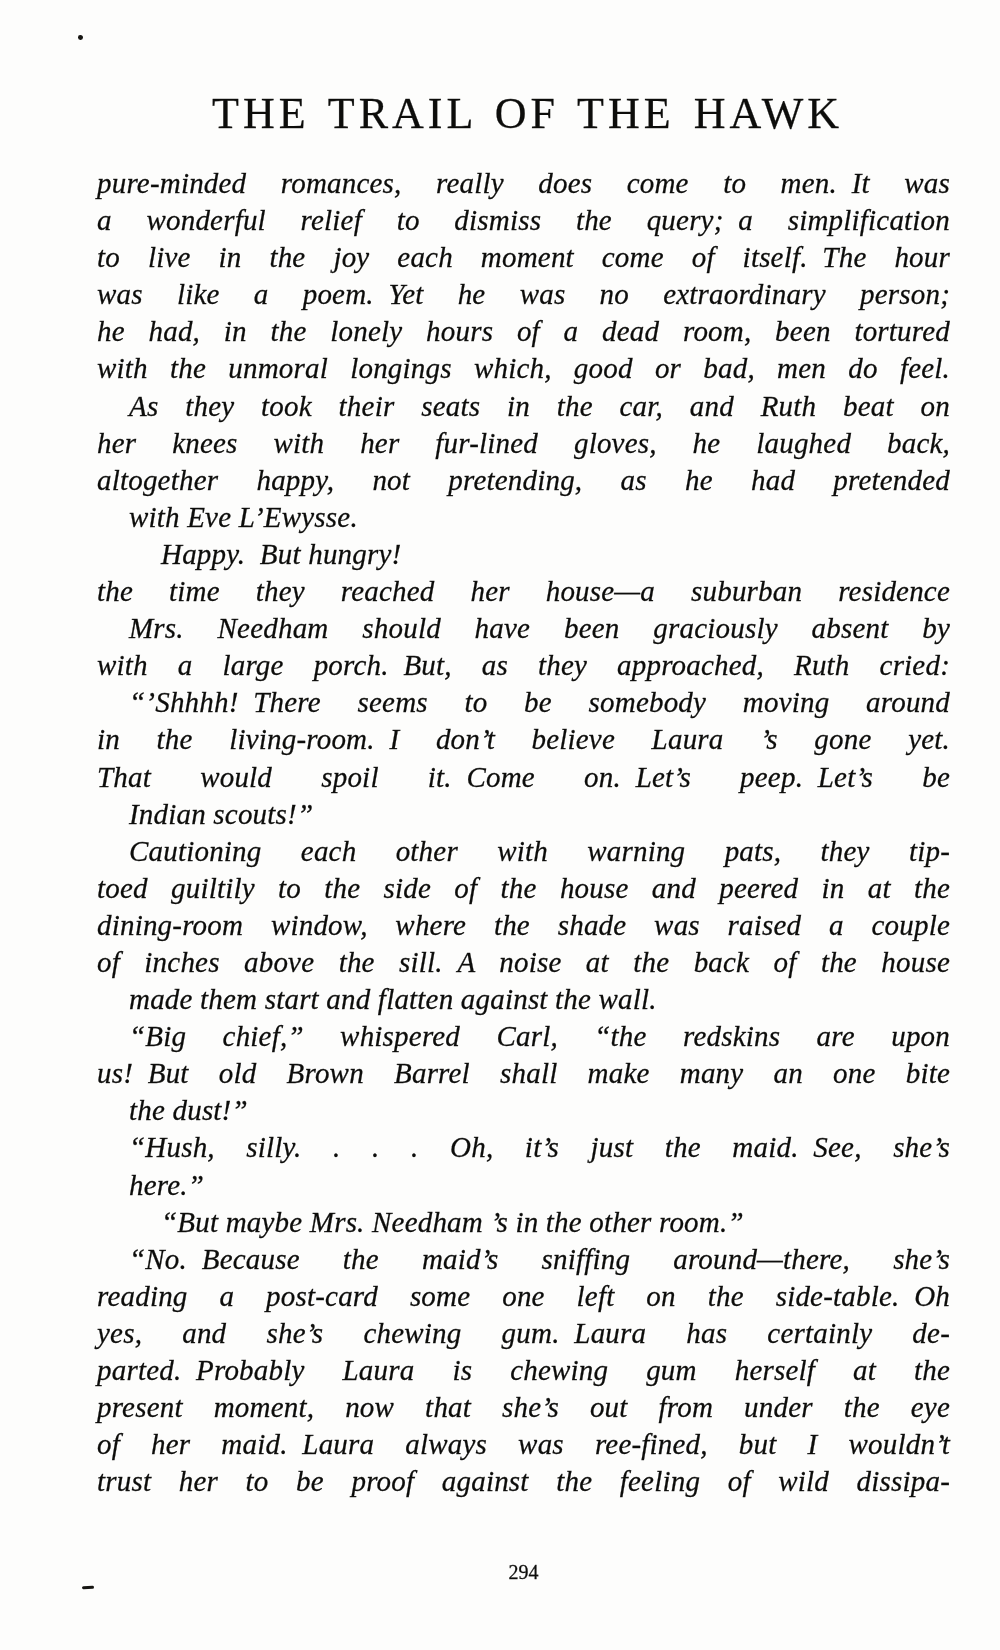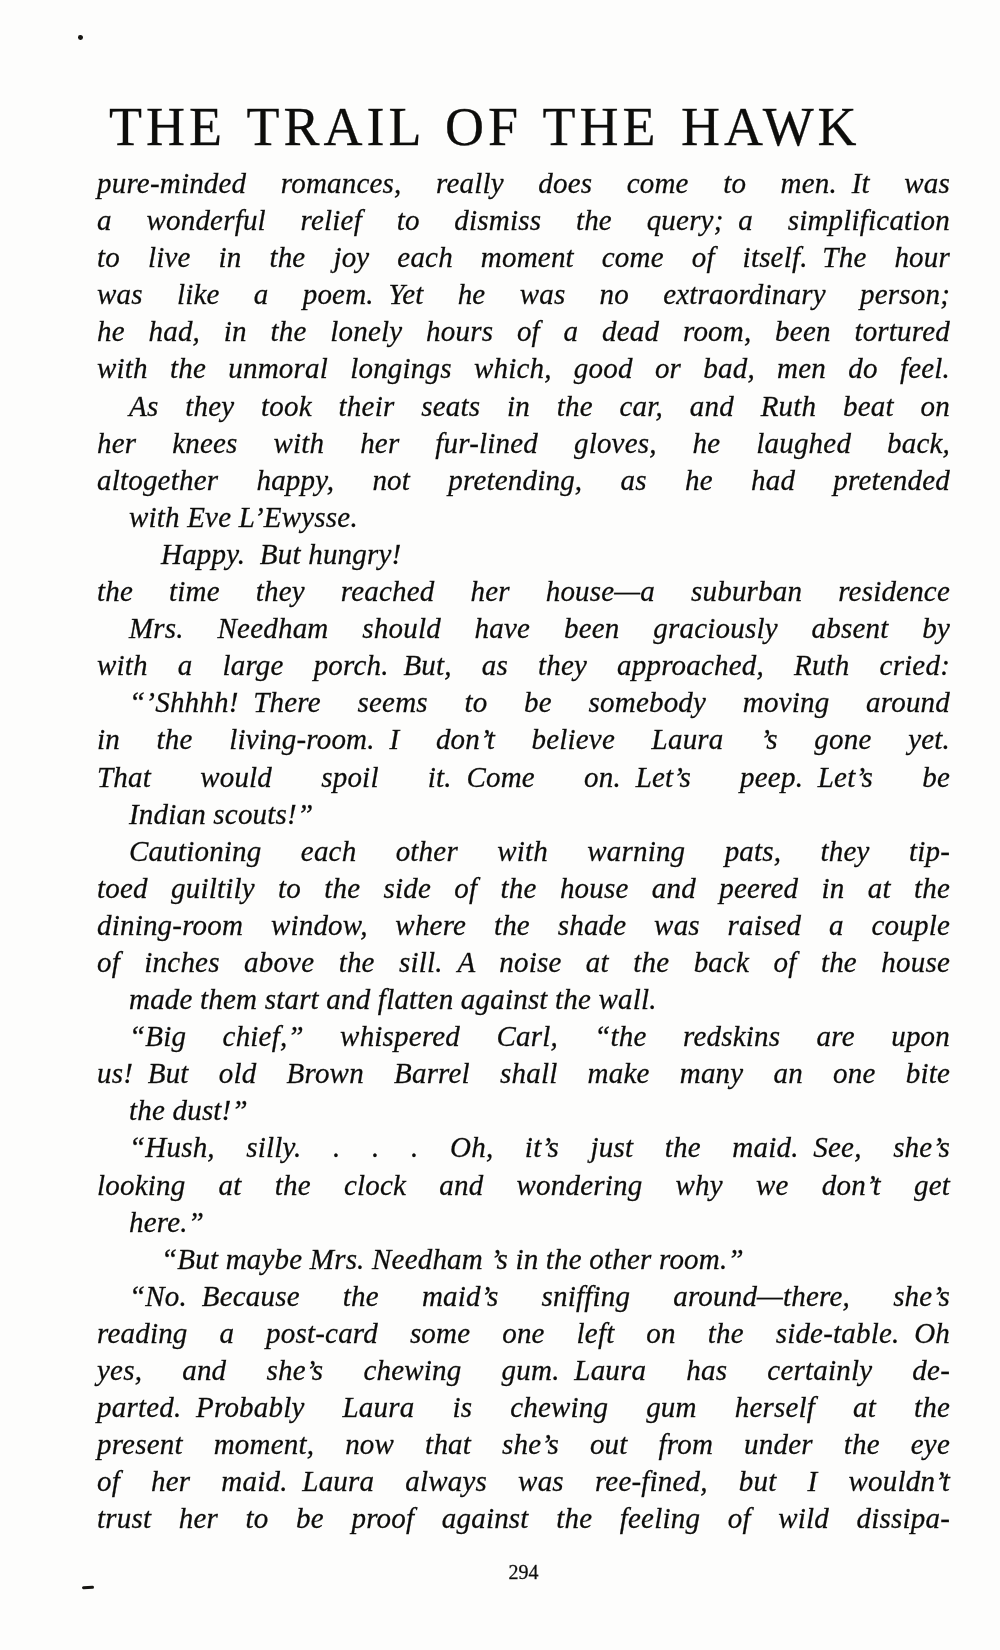--- a/index.html
+++ b/index.html
@@ -9,22 +9,22 @@
     font-family: "Liberation Serif", "DejaVu Serif", serif;
     color: #0d0d0b;
   }
   .page {
     position: relative; width: 1000px; height: 1650px;
     background: #fdfdfc; overflow: hidden;
     -webkit-text-stroke: 0.3px rgba(12,12,10,0.85);
   }
   .title {
     position: absolute; top: 88px; left: 97px; width: 853px;
-    margin: 12px; text-align: left;
-    font-size: 54px; font-weight: normal; line-height: 1;
+    margin: 4px; text-align: center;
+    font-size: 44px; font-weight: normal; line-height: 1;
     letter-spacing: 4px; word-spacing: 4px;
     white-space: nowrap;
   }
   .text-block {
     position: absolute; top: 165px; left: 97px; width: 853px;
     font-size: 29px; line-height: 37.1px; letter-spacing: 0.2px; font-style: italic;
   }
   .para { margin: 0; padding: 0; }
   .line {
     text-align: justify;
@@ -100,21 +100,20 @@
     </div>
 
     <div class="para">
       <div class="line indent">“Big chief,” whispered Carl, “the redskins are upon</div>
       <div class="line">us! But old Brown Barrel shall make many an one bite</div>
       <div class="line end">the dust!”</div>
     </div>
 
     <div class="para">
       <div class="line indent">“Hush, silly. . . . Oh, it’s just the maid. See, she’s</div>
-      <div class="line">looking at the clock and wondering why we don’t get</div>
       <div class="line end">here.”</div>
     </div>
 
     <div class="para">
       <div class="line indent end">“But maybe Mrs. Needham ’s in the other room.”</div>
     </div>
 
     <div class="para">
       <div class="line indent">“No. Because the maid’s sniffing around—there, she’s</div>
       <div class="line">reading a post-card some one left on the side-table. Oh</div>

